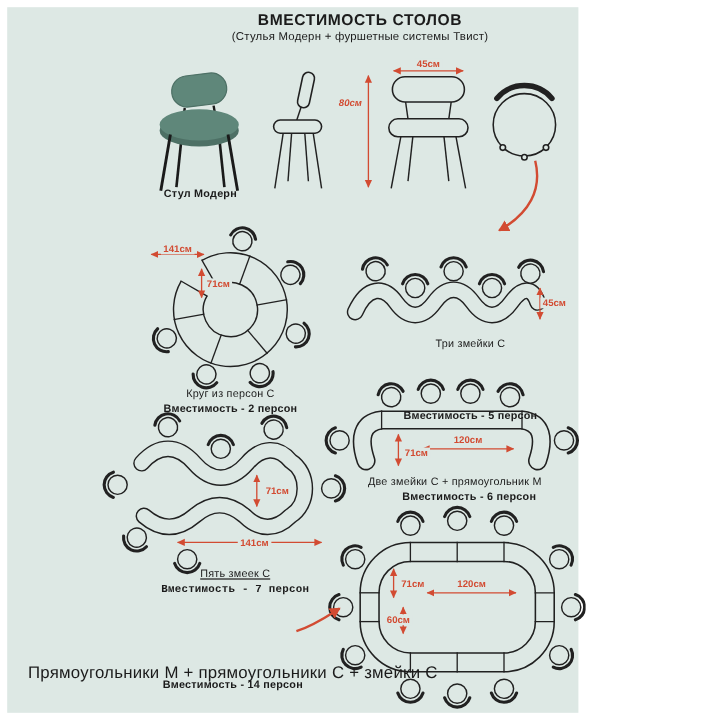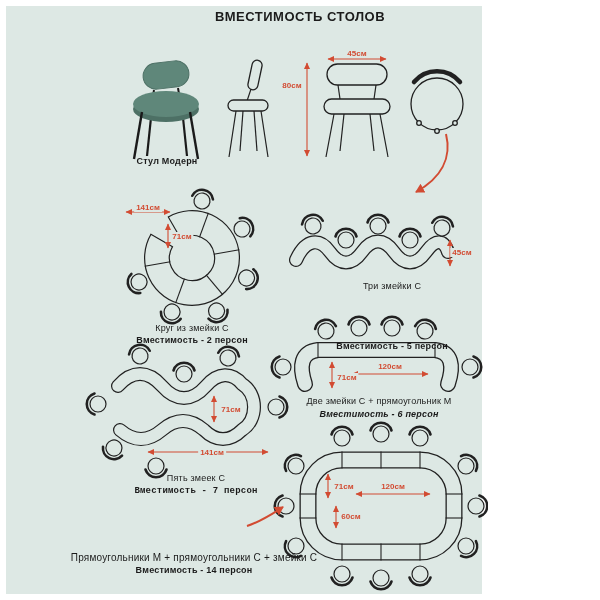--- a/index.html
+++ b/index.html
@@ -10,21 +10,21 @@
   html,body { width:600px; height:600px; }
   body { font-family:"Liberation Sans","DejaVu Sans",sans-serif; }
   .canvas { position:relative; width:488px; height:600px; background:#ffffff; overflow:hidden;padding-left:47px; }
   .bg { position:absolute; left:6px; top:6px; right:6px; bottom:6px; background:var(--background); }
   svg.art { position:absolute; left:0; top:0; width:600px; height:600px; }
   .lbl { position:absolute; transform:translateX(-50%); white-space:nowrap;
          color:#1b1b1b; font-size:9px; letter-spacing:.2px; }
   .lbl.b { font-weight:bold; }
   .title { font-size:13px; font-weight:bold; letter-spacing:.5px; }
   .subtitle { font-size:9.5px; }
-  .small { font-size:10px; }
+  .small { font-size:14px; }
   .dimlbl { position:absolute; transform:translateX(-50%); white-space:nowrap;
             color:var(--accent); font-size:8px; font-weight:bold;
             background:var(--background); padding:0 2px; }
   
   .bO { fill:none; stroke:var(--line); }
   .bI { fill:none; stroke:var(--background); }
   .ln { stroke:var(--line); stroke-width:1.2; fill:none; }
   .thin { stroke:var(--line); stroke-width:1.1; fill:none; }
   .outline { fill:var(--background); stroke:var(--line); stroke-width:1.3; }
   .dline { stroke:var(--accent); stroke-width:1.1; fill:none; }
@@ -182,42 +182,43 @@
       <use href="#chairTop" transform="translate(296,466) rotate(315)"></use>
       <line class="dline" x1="356" y1="494" x2="430" y2="494" marker-start="url(#arr)" marker-end="url(#arr)"></line>
       <line class="dline" x1="328" y1="474" x2="328" y2="498" marker-start="url(#arr)" marker-end="url(#arr)"></line>
       <line class="dline" x1="336" y1="506" x2="336" y2="528" marker-start="url(#arr)" marker-end="url(#arr)"></line>
     </g>
 
     <path class="arrow" d="M247,526 C262,521 272,514 283,507" marker-end="url(#arrBig)"></path>
   </svg>
 
   <div class="lbl title" style="left:300px; top:9px;">ВМЕСТИМОСТЬ СТОЛОВ</div>
+  <div class="lbl subtitle" style="left:300px; top:25px;">(Стулья Модерн + фуршетные системы Твист)</div>
 
   <div class="lbl b" style="left:167px; top:156px;">Стул Модерн</div>
   <div class="dimlbl" style="left:357px; top:49px;">45см</div>
-  <div class="dimlbl" style="left:292px; top:81px;">80см</div>
+  <div class="dimlbl" style="left:292px; top:81px;font-style:italic;">80см</div>
 
   <div class="dimlbl" style="left:148px; top:203px;">141см</div>
   <div class="dimlbl" style="left:182px; top:232px;">71см</div>
-  <div class="lbl" style="left:192px; top:323px;">Круг из змейки С</div>
+  <div class="lbl" style="left:192px; top:323px;">Круг из персон С</div>
   <div class="lbl b" style="left:192px; top:335px;">Вместимость - 2 персон</div>
 
   <div class="dimlbl" style="left:462px; top:248px;">45см</div>
   <div class="lbl" style="left:392px; top:281px;text-align:right;">Три змейки С</div>
   <div class="lbl b" style="left:392px; top:293px;margin-top:48px;">Вместимость - 5 персон</div>
 
   <div class="dimlbl" style="left:390px; top:362px;">120см</div>
   <div class="dimlbl" style="left:347px; top:373px;">71см</div>
   <div class="lbl" style="left:379px; top:396px;text-align:right;">Две змейки С + прямоугольник М</div>
-  <div class="lbl b" style="left:379px; top:409px;font-style:italic;">Вместимость - 6 персон</div>
+  <div class="lbl b" style="left:391px; top:409px;">Вместимость - 6 персон</div>
 
   <div class="dimlbl" style="left:231px; top:405px;">71см</div>
   <div class="dimlbl" style="left:212px; top:448px;">141см</div>
-  <div class="lbl" style="left:196px; top:473px;">Пять змеек С</div>
+  <div class="lbl" style="left:196px; top:473px;text-decoration:underline;">Пять змеек С</div>
   <div class="lbl b" style="left:196px; top:486px;font-family:Liberation Mono, monospace;">Вместимость - 7 персон</div>
 
   <div class="dimlbl" style="left:393px; top:482px;">120см</div>
   <div class="dimlbl" style="left:344px; top:482px;">71см</div>
-  <div class="dimlbl" style="left:351px; top:512px;">60см</div>
+  <div class="dimlbl" style="left:332px; top:512px;">60см</div>
   <div class="lbl small" style="left:194px; top:552px;">Прямоугольники М + прямоугольники С + змейки С</div>
   <div class="lbl b" style="left:194px; top:565px;">Вместимость - 14 персон</div>
 </div>
 
 </body></html>

